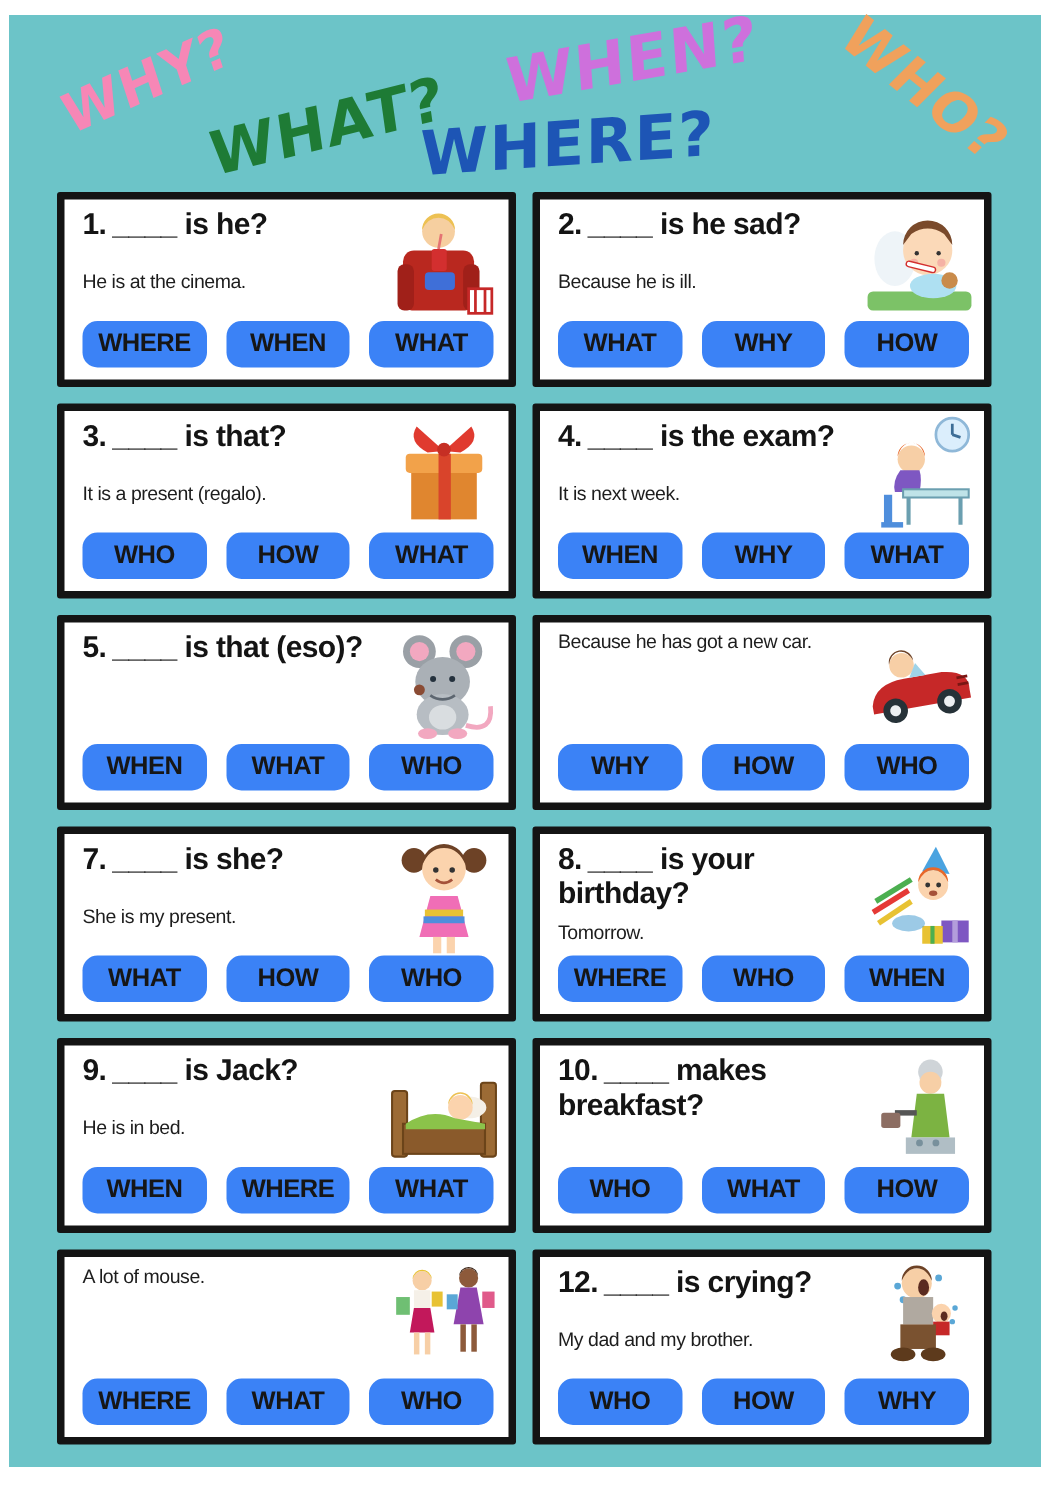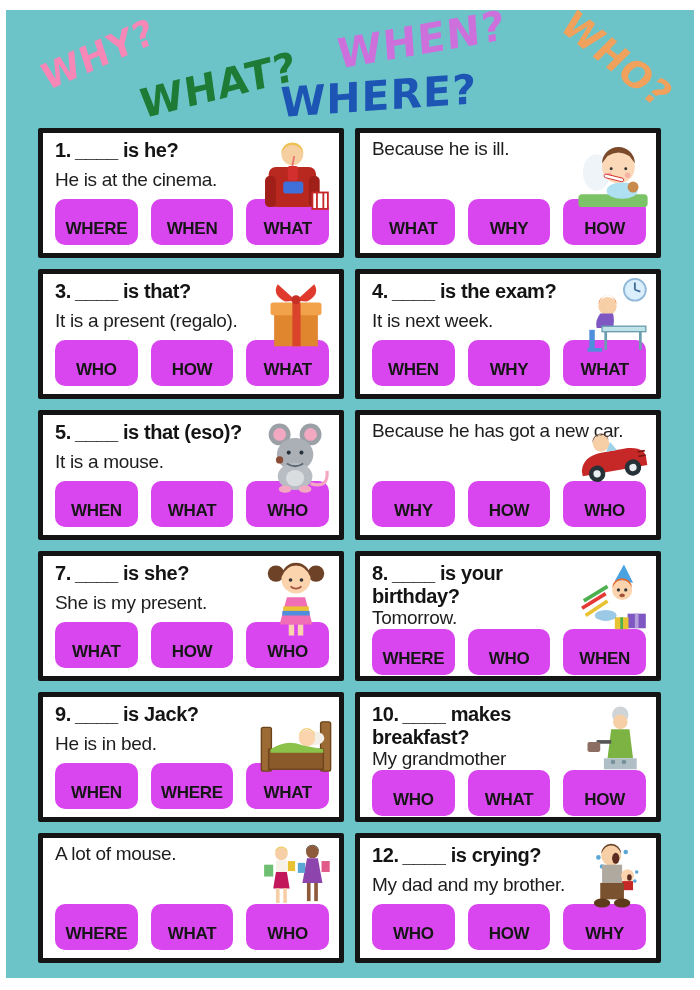--- a/index.html
+++ b/index.html
@@ -19,25 +19,25 @@
   
   .grid{position:absolute;left:38px;top:128px;width:689px;
         display:grid;grid-template-columns:306px 306px;column-gap:13px;
         grid-auto-rows:130px;row-gap:11px;gap:11px;}
   .card{position:relative;background:#ffffff;border:5px solid #141414;border-radius:2px;
         box-sizing:border-box;padding:6px 10px 8px 12px;
         display:flex;flex-direction:column;justify-content:space-between;}
   .qline{font-size:20px;font-weight:700;color:#141414;letter-spacing:-0.4px;
          padding-right:66px;line-height:1.15;}
   .qnum{margin-right:4px;}
-  .aline{font-size:19px;font-weight:400;color:#1d1d1d;letter-spacing:-0.3px;line-height:1.1;}
+  .aline{font-size:13px;font-weight:400;color:#1d1d1d;letter-spacing:-0.3px;line-height:1.1;}
   .opts{display:flex;gap:13px;}
-  .opt{flex:1;border:none;background:#d946ef;color:#161616;border-radius:10px;
+  .opt{flex:1;border:none;background:#3b82f6;color:#161616;border-radius:10px;
        font-family:"Liberation Sans",sans-serif;font-weight:700;font-size:17px;
-       letter-spacing:-0.3px;padding:20px 0 6px;cursor:pointer;}
+       letter-spacing:-0.3px;padding:5px 0 6px;cursor:pointer;}
   .illu{position:absolute;right:4px;top:3px;width:78px;height:82px;pointer-events:none;}
   .illu svg{width:100%;height:100%;}
 </style>
 </head>
 <body>
 
 <div class="sheet">
   <div class="teal"></div>
 
   <div class="hw hw-why">WHY?</div>
@@ -69,20 +69,23 @@
           <line x1="36" y1="33" x2="38" y2="22" stroke="#e57373" stroke-width="2"></line>
           <rect x="26" y="50" width="22" height="13" rx="3" fill="#3f6fd8"></rect>
           <rect x="58" y="62" width="17" height="18" fill="#ffffff" stroke="#c62828" stroke-width="2"></rect>
           <line x1="63" y1="62" x2="63" y2="80" stroke="#c62828" stroke-width="2"></line>
           <line x1="70" y1="62" x2="70" y2="80" stroke="#c62828" stroke-width="2"></line>
         </svg>
       </div>
     </div>
 
     <div class="card">
+      <div class="qline">
+        <span class="qnum">2.</span><span>____ is he sad?</span>
+      </div>
       <div class="aline">Because he is ill.</div>
       <div class="opts">
         <button class="opt">WHAT</button>
         <button class="opt">WHY</button>
         <button class="opt">HOW</button>
       </div>
       <div class="illu">
         <svg viewBox="0 0 80 90">
           <rect x="2" y="64" width="76" height="14" rx="4" fill="#7cc267"></rect>
           <ellipse cx="22" cy="40" rx="15" ry="20" fill="#eef4f8"></ellipse>
@@ -145,21 +148,20 @@
           <rect x="14" y="58" width="6" height="22" fill="#4f8edc"></rect>
           <rect x="12" y="78" width="16" height="4" fill="#4f8edc"></rect>
         </svg>
       </div>
     </div>
 
     <div class="card">
       <div class="qline">
         <span class="qnum">5.</span><span>____ is that (eso)?</span>
       </div>
-      <div class="aline">It is a mouse.</div>
       <div class="opts">
         <button class="opt">WHEN</button>
         <button class="opt">WHAT</button>
         <button class="opt">WHO</button>
       </div>
       <div class="illu">
         <svg viewBox="0 0 80 90">
           <circle cx="22" cy="18" r="12" fill="#9aa0a6"></circle>
           <circle cx="22" cy="18" r="7" fill="#f2a8c0"></circle>
           <circle cx="56" cy="18" r="12" fill="#9aa0a6"></circle>
@@ -281,21 +283,20 @@
           <path d="M43 40 a9 9 0 0 1 18 0 q-3 -8 -9 -8 t-9 8" fill="#edc153"></path>
           <path d="M12 54 Q30 42 48 50 L70 54 L70 58 L12 58 Z" fill="#8bc34a"></path>
         </svg>
       </div>
     </div>
 
     <div class="card">
       <div class="qline">
         <span class="qnum">10.</span><span>____ makes breakfast?</span>
       </div>
-      <div class="aline">My grandmother</div>
       <div class="opts">
         <button class="opt">WHO</button>
         <button class="opt">WHAT</button>
         <button class="opt">HOW</button>
       </div>
       <div class="illu">
         <svg viewBox="0 0 80 90">
           <circle cx="48" cy="16" r="9" fill="#cfd4d8"></circle>
           <circle cx="48" cy="24" r="8" fill="#f7cfa6"></circle>
           <path d="M40 22 a8 8 0 0 1 16 0 q-2 -7 -8 -7 t-8 7" fill="#cfd4d8"></path>

